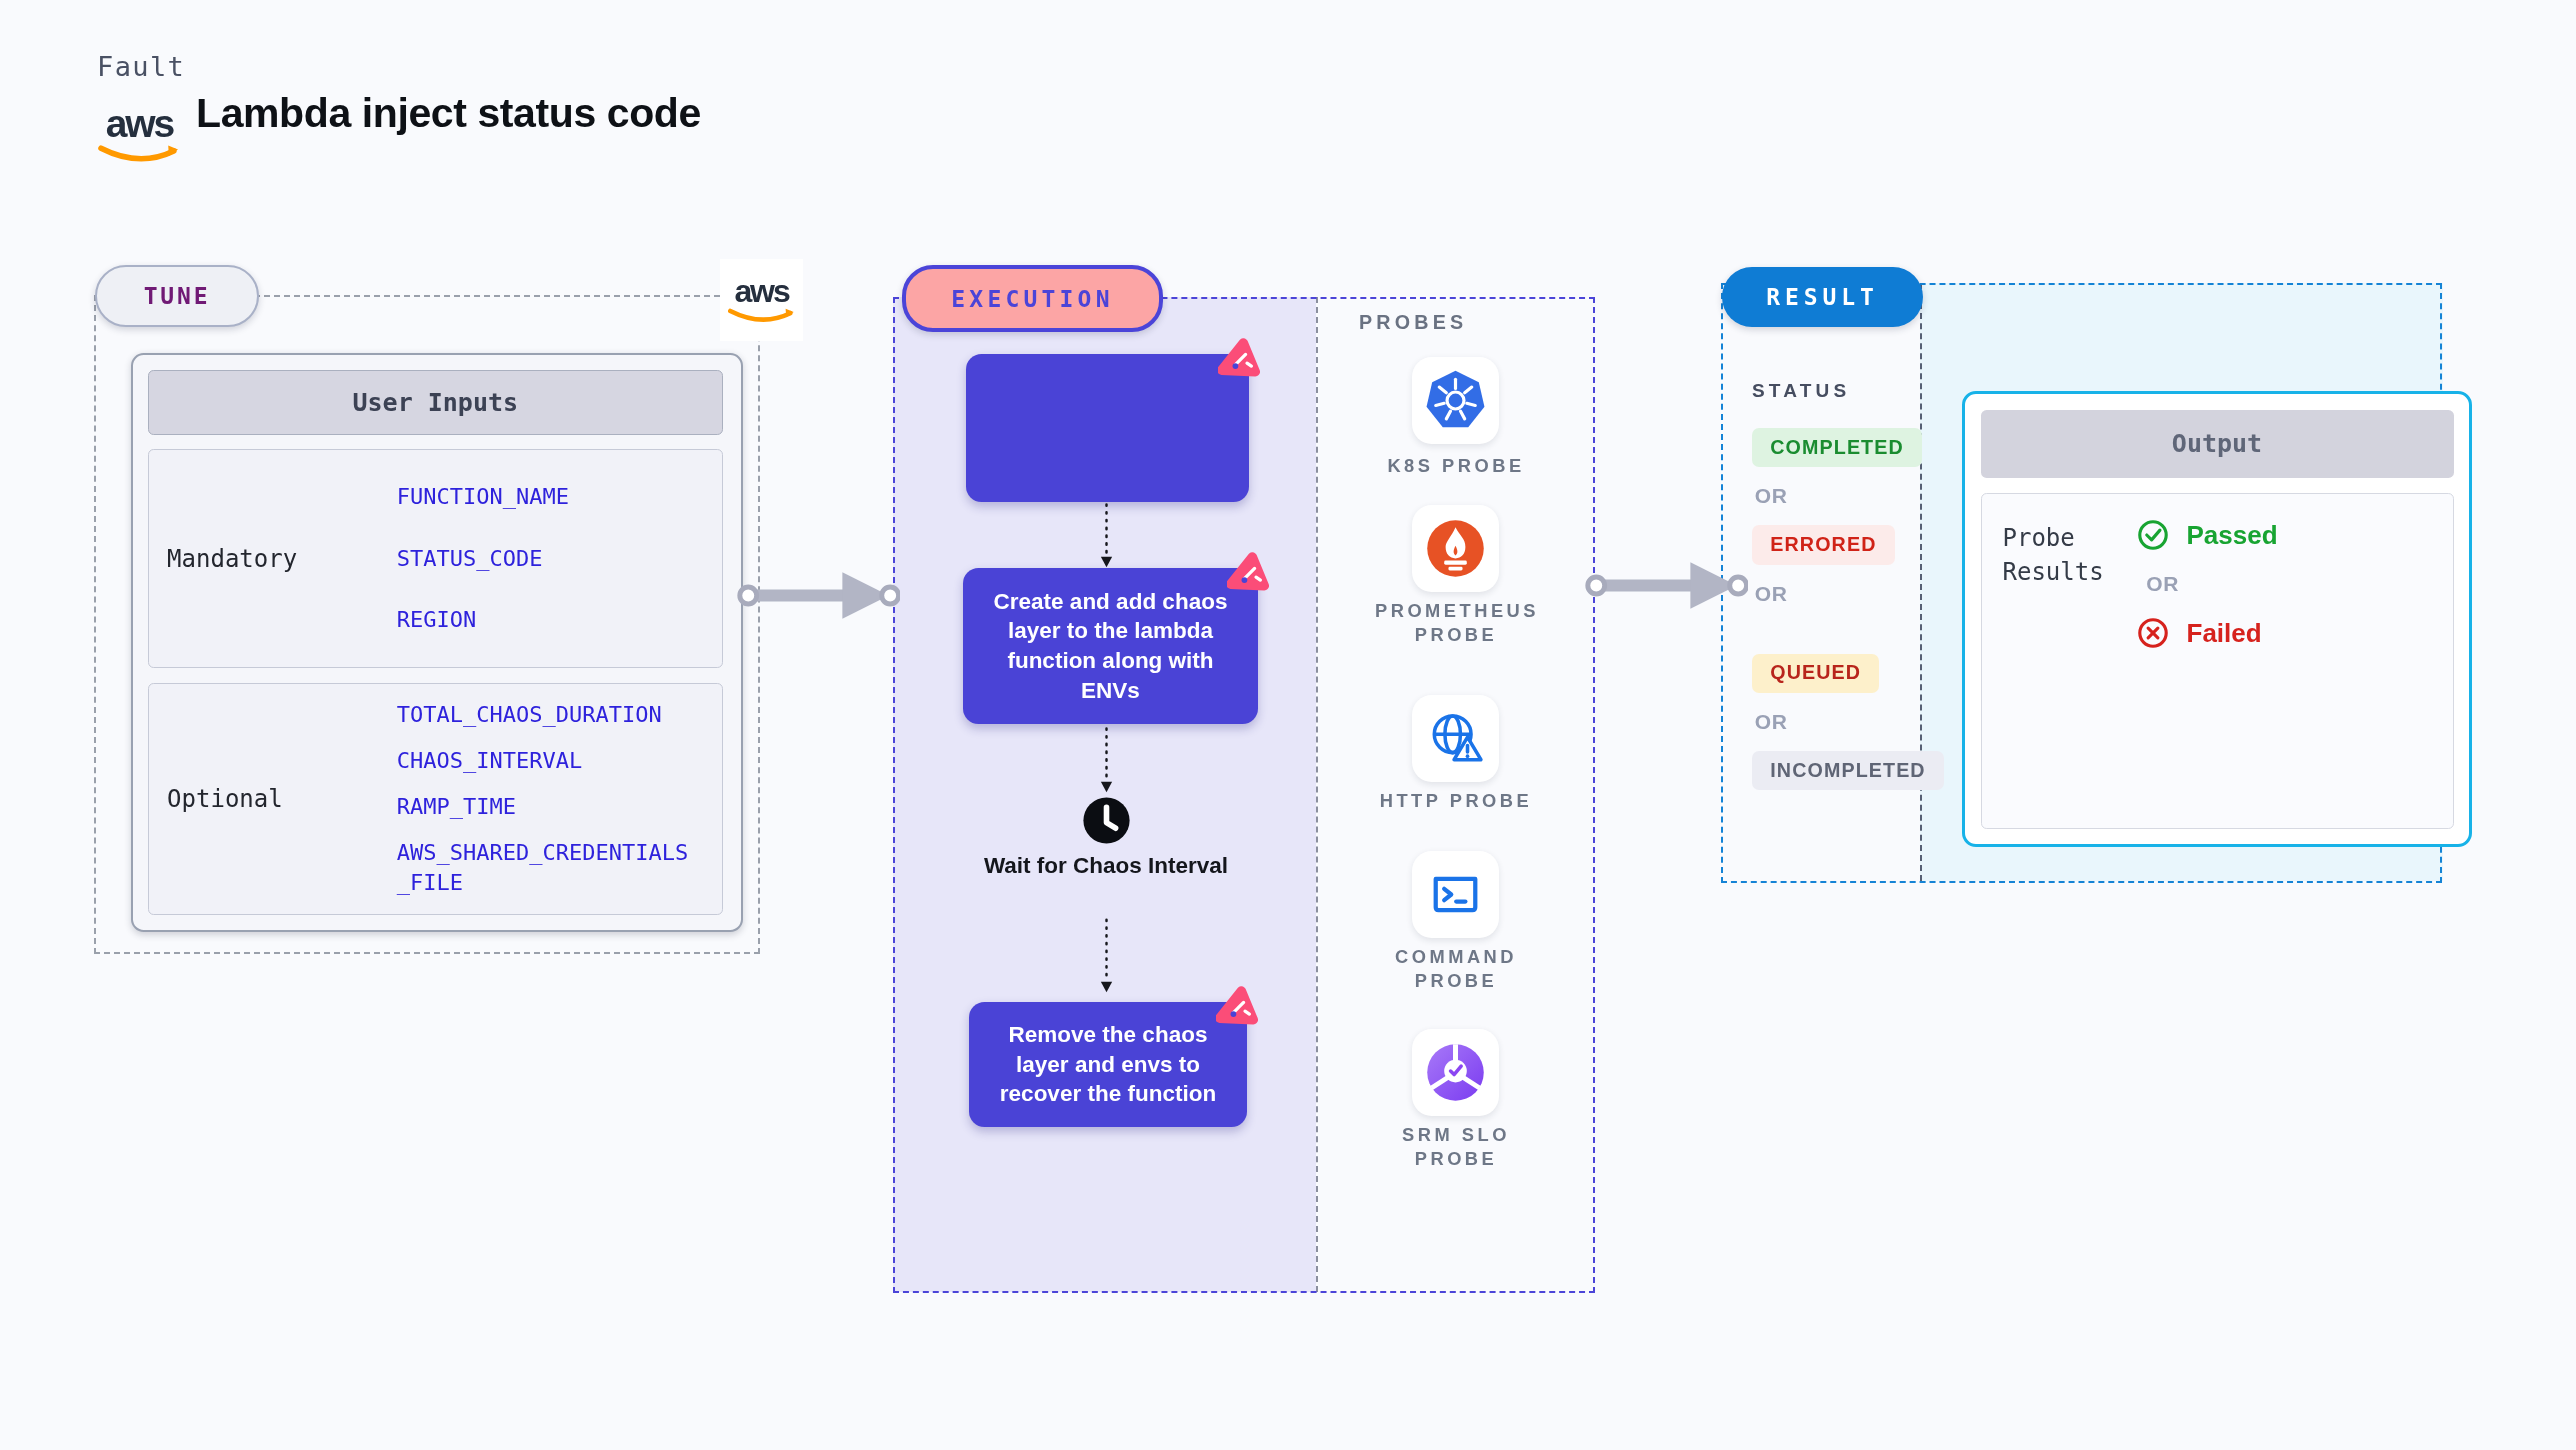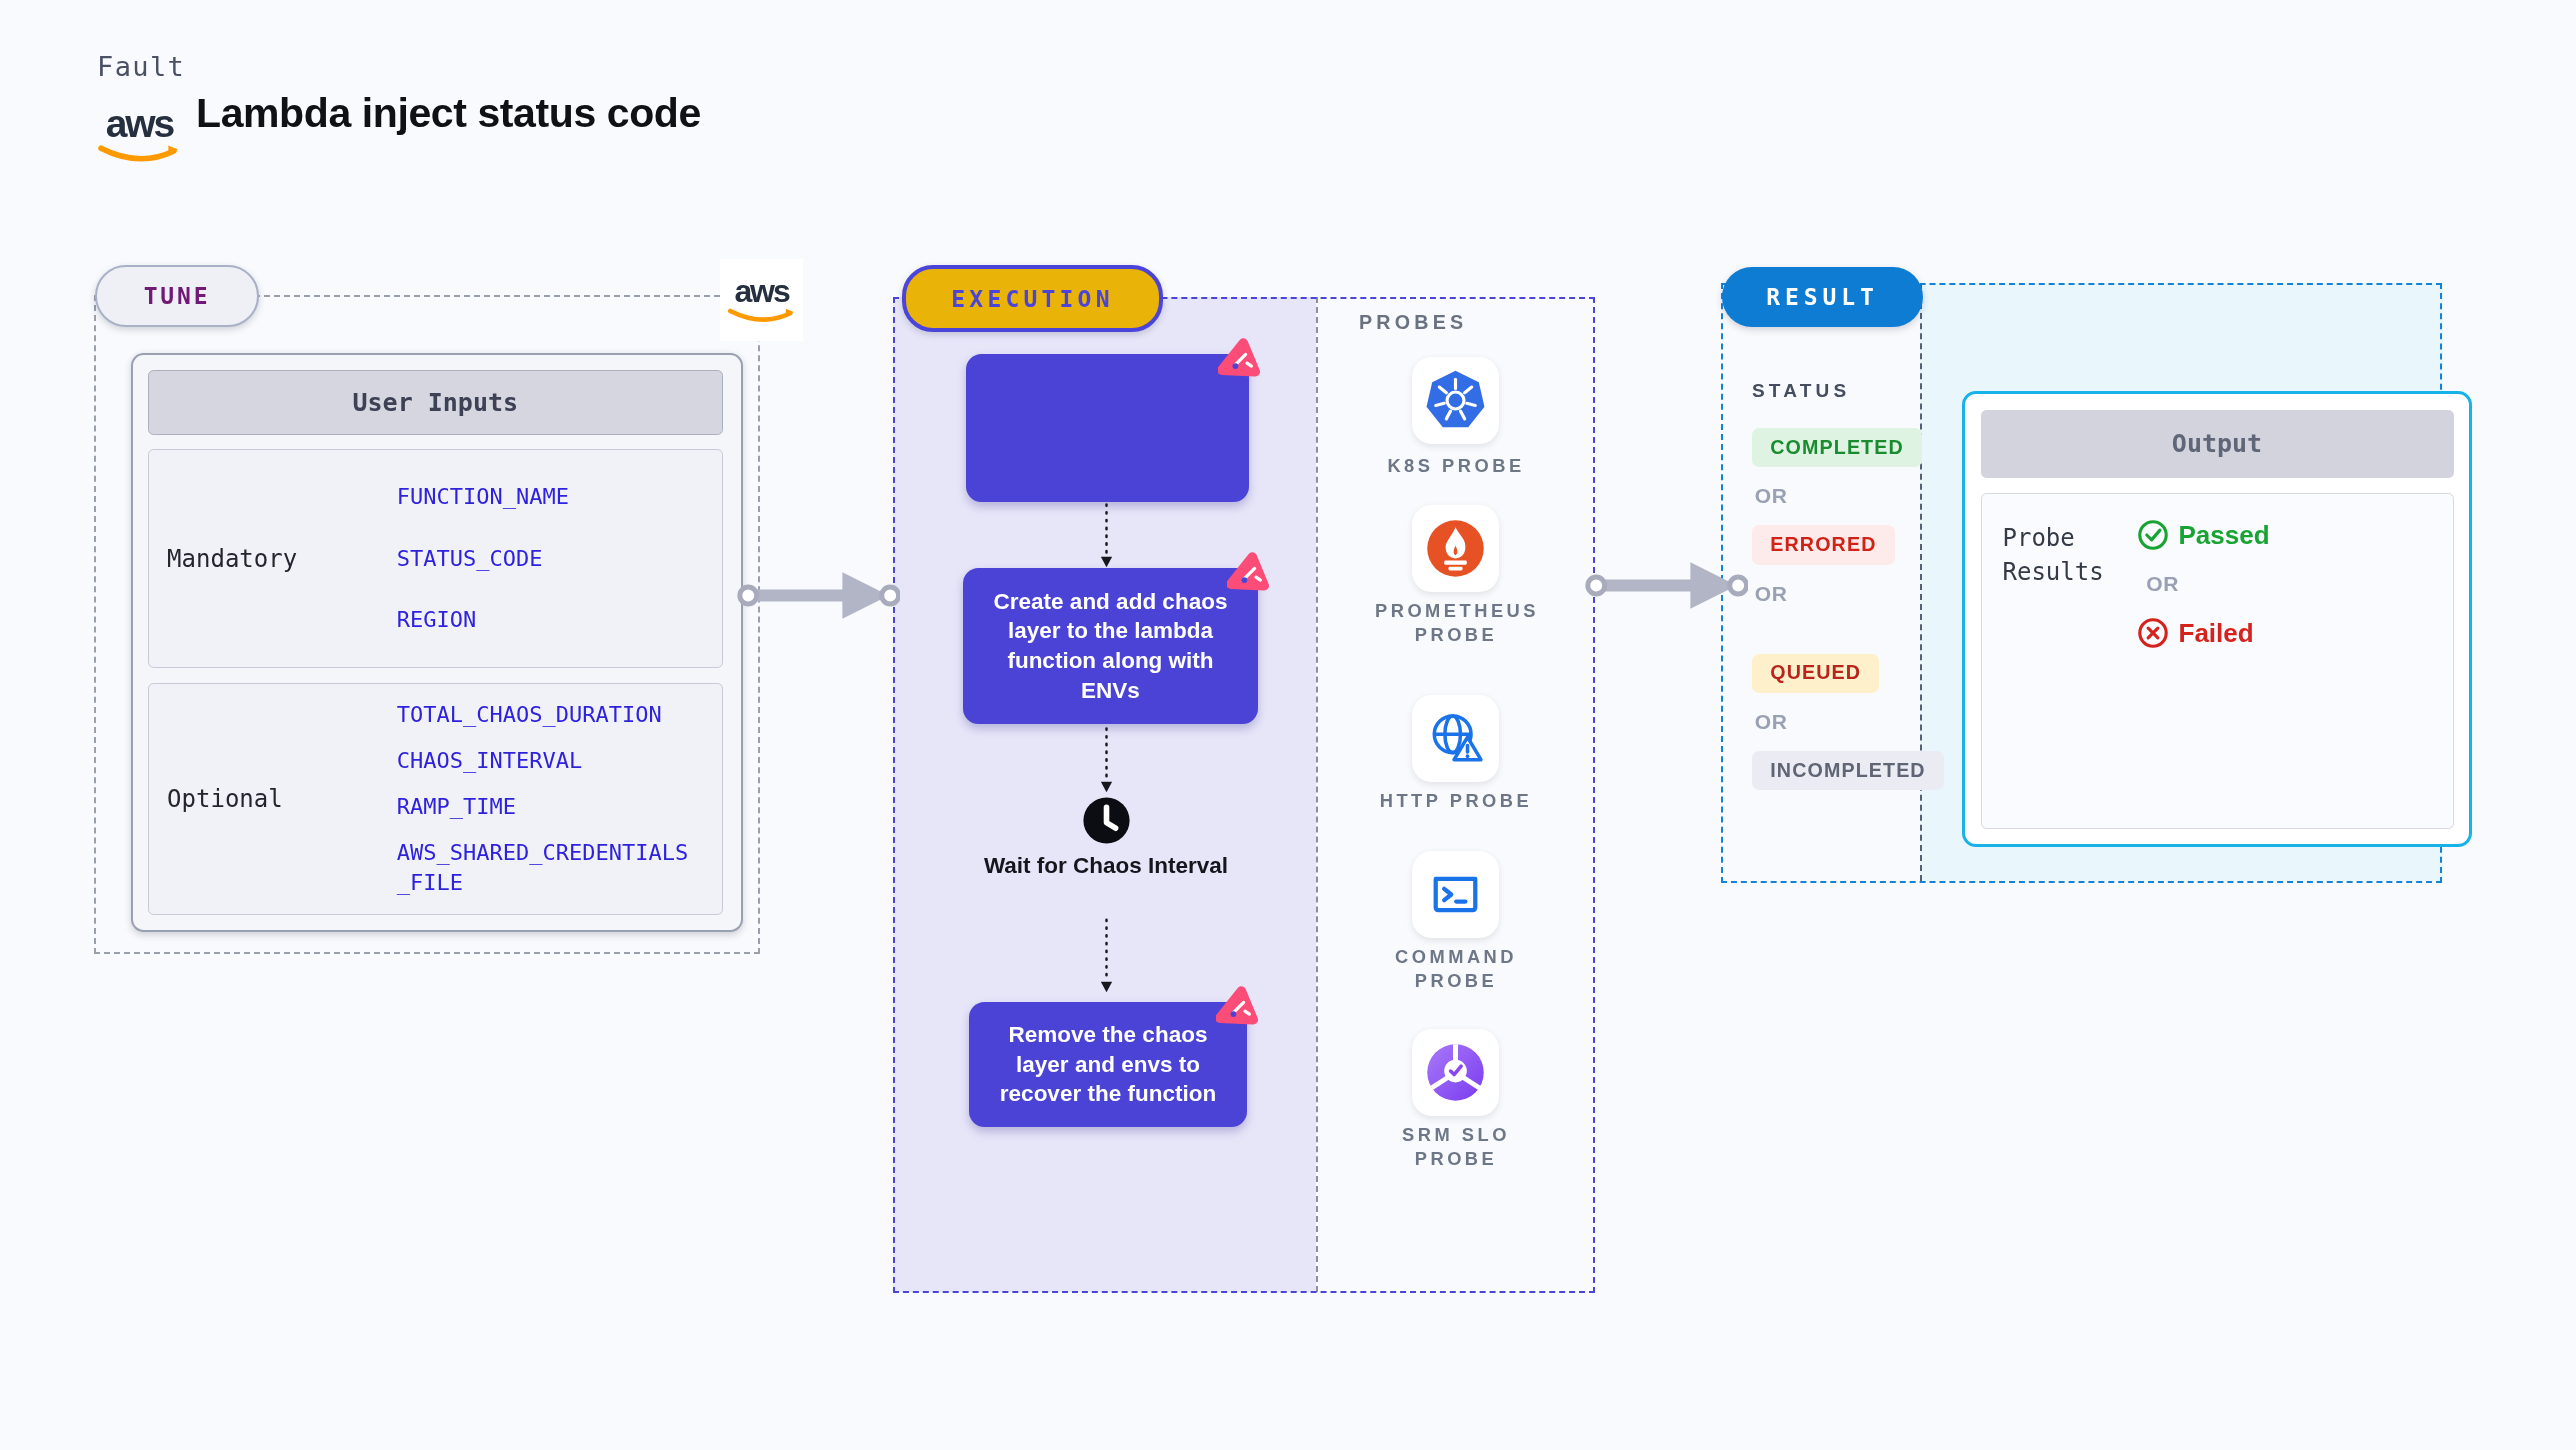--- a/index.html
+++ b/index.html
@@ -22,21 +22,21 @@
   .eyebrow{font-size:27px;color:#4a5164;letter-spacing:1.4px;}
   .page-title{font-size:41px;font-weight:700;color:#0e1116;letter-spacing:-0.4px;}
   .aws-wordmark{display:flex;flex-direction:column;align-items:center;line-height:1;}
   .aws-wordmark .aws-text{font-weight:700;color:#252f3e;letter-spacing:-2.1px;}
 
   
   .pill{display:flex;align-items:center;justify-content:center;border-radius:31px;
         font-weight:700;box-shadow:0 2.8px 7px rgba(30,35,60,.18);z-index:5;}
   .pill-tune{background:#eef0f5;border:2.8px solid #a9b1c7;color:#701a75;
              font-size:23px;letter-spacing:2.8px;}
-  .pill-exec{background:#eab308;border:4.2px solid var(--indigo);color:var(--indigo);
+  .pill-exec{background:#fca5a5;border:4.2px solid var(--indigo);color:var(--indigo);
              font-size:23px;letter-spacing:4.2px;}
   .pill-result{background:var(--result-blue);border:none;color:#fff;
                font-size:23px;letter-spacing:4.9px;}
 
   
   .region-tune{border:2.1px dashed var(--tune-dash);}
   .region-exec{border:2.8px dashed var(--indigo);z-index:2;}
   .region-result{border:2.8px dashed var(--result-dash);z-index:2;}
 
   
@@ -82,21 +82,21 @@
   .badge-incompleted{color:var(--muted);background:var(--muted-bg);}
   .or-text{font-size:21px;font-weight:700;color:var(--or-gray);letter-spacing:0.7px;padding-left:2.8px;}
 
   .output-box{background:#fff;border:3.5px solid var(--cyan);border-radius:14px;
               box-sizing:border-box;padding:15.5px;z-index:3;display:flex;flex-direction:column;gap:15.5px;}
   .output-header{height:68px;background:#d3d3dd;border-radius:5.6px;display:flex;align-items:center;
                  justify-content:center;font-size:25px;font-weight:700;color:#5f6678;}
   .output-row{border:1.4px solid #d6d9e2;border-radius:5.6px;background:#fafbfe;display:flex;}
   .output-row-label{font-size:24px;color:#343b47;}
   .metrics-value{font-size:24px;color:var(--metrics-blue);}
-  .pr-result{display:flex;align-items:center;gap:10px;font-size:26px;font-weight:700;}
+  .pr-result{display:flex;align-items:center;gap:18px;font-size:26px;font-weight:700;}
   .pr-passed{color:#18a432;}
   .pr-failed{color:#d6221d;}
 </style>
 </head>
 <body>
 
 <div id="canvas">
 
   <div class="abs eyebrow mono" style="left:97px;top:51px;">Fault</div>
 

